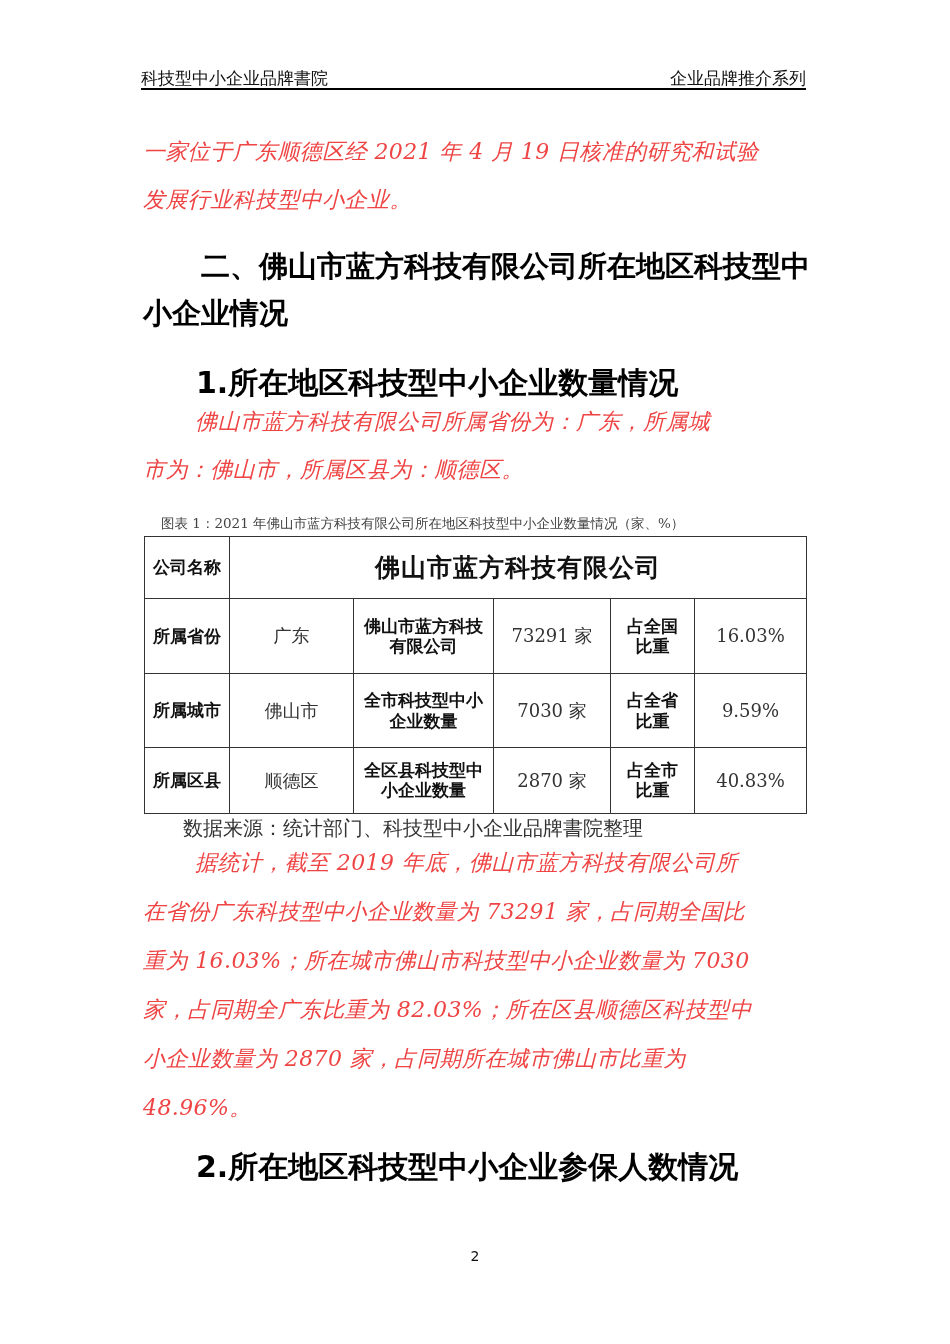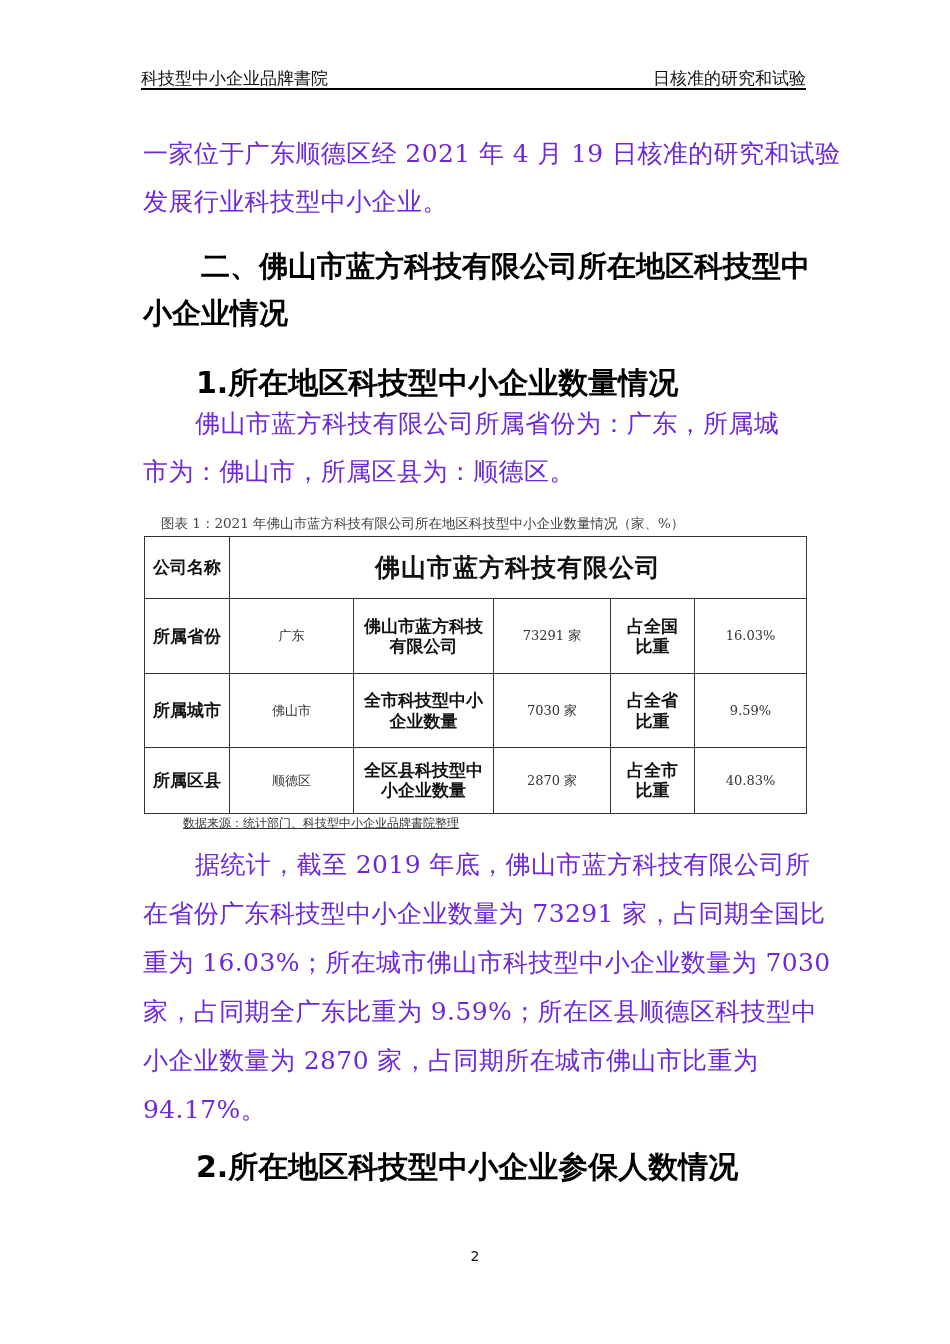--- a/index.html
+++ b/index.html
@@ -4,37 +4,37 @@
 <style>
   html, body { margin: 0; padding: 0; background: #ffffff; }
   body { width: 950px; height: 1344px; position: relative; overflow: hidden;
          font-family: "DejaVu Serif", "Liberation Serif", serif; color: #111; }
   .abs { position: absolute; }
   .header-left, .header-right { top: 67px; font-family: "DejaVu Sans", "Liberation Sans", sans-serif;
          font-size: 17px; color: #111; white-space: nowrap; }
   .header-left { left: 141px; }
   .header-right { right: 144px; }
   .header-rule { left: 141px; top: 88px; width: 665px; height: 2px; background: #000; }
-  .body-line { left: 143px; width: 665px; font-size: 25px; white-space: nowrap; letter-spacing: 0.4px; color: #6d28d9; }
+  .body-line { left: 143px; width: 665px; font-size: 22px; white-space: nowrap; letter-spacing: 0.4px; color: #ef4444; font-style: italic; }
   .h2 { font-family: "DejaVu Sans", "Liberation Sans", sans-serif; font-weight: bold; font-size: 29px; white-space: nowrap; color: #000; }
   .h3 { font-family: "DejaVu Sans", "Liberation Sans", sans-serif; font-weight: bold; font-size: 30px; white-space: nowrap; color: #000; }
   .caption { left: 161px; top: 515px; font-size: 13.5px; color: #444; white-space: nowrap; }
-  .source { left: 183px; top: 815px; font-size: 12px; color: #333; white-space: nowrap; text-decoration: underline; }
+  .source { left: 183px; top: 815px; font-size: 20px; color: #333; white-space: nowrap; }
   table.data { position: absolute; left: 144px; top: 536px; width: 662px; border-collapse: collapse; table-layout: fixed; }
   table.data td { border: 1.4px solid #333; text-align: center; vertical-align: middle; padding: 0; line-height: 1.2; }
   td.lab { font-family: "DejaVu Sans", "Liberation Sans", sans-serif; font-weight: bold; font-size: 17px; color: #111; }
-  td.val { font-size: 13px; color: #333; }
+  td.val { font-size: 18px; color: #333; }
   td.title { font-family: "DejaVu Sans", "Liberation Sans", sans-serif; font-weight: bold; font-size: 25px; color: #111; letter-spacing: 1px; }
   .page-num { left: 0; width: 950px; top: 1248px; text-align: center; font-family: "DejaVu Sans", "Liberation Sans", sans-serif; font-size: 14px; }
 </style>
 </head>
 <body>
 
 <div class="abs header-left">科技型中小企业品牌書院</div>
-<div class="abs header-right">日核准的研究和试验</div>
+<div class="abs header-right">企业品牌推介系列</div>
 <div class="abs header-rule"></div>
 
 <div class="abs body-line" style="top:137px;">一家位于广东顺德区经 2021 年 4 月 19 日核准的研究和试验</div>
 <div class="abs body-line" style="top:185px;">发展行业科技型中小企业。</div>
 
 <div class="abs h2" style="left:201px; top:247px;">二、佛山市蓝方科技有限公司所在地区科技型中</div>
 <div class="abs h2" style="left:143px; top:294px;">小企业情况</div>
 
 <div class="abs h3" style="left:196px; top:363px;">1.所在地区科技型中小企业数量情况</div>
 <div class="abs body-line" style="left:195px; top:407px;">佛山市蓝方科技有限公司所属省份为：广东，所属城</div>
@@ -81,19 +81,19 @@
     <td class="val">40.83%</td>
   </tr>
 </tbody>
   </table>
 
 <div class="abs source">数据来源：统计部门、科技型中小企业品牌書院整理</div>
 
 <div class="abs body-line" style="left:195px; top:848px;">据统计，截至 2019 年底，佛山市蓝方科技有限公司所</div>
 <div class="abs body-line" style="top:897px;">在省份广东科技型中小企业数量为 73291 家，占同期全国比</div>
 <div class="abs body-line" style="top:946px;">重为 16.03%；所在城市佛山市科技型中小企业数量为 7030</div>
-<div class="abs body-line" style="top:995px;">家，占同期全广东比重为 9.59%；所在区县顺德区科技型中</div>
+<div class="abs body-line" style="top:995px;">家，占同期全广东比重为 82.03%；所在区县顺德区科技型中</div>
 <div class="abs body-line" style="top:1044px;">小企业数量为 2870 家，占同期所在城市佛山市比重为</div>
-<div class="abs body-line" style="top:1093px;">94.17%。</div>
+<div class="abs body-line" style="top:1093px;">48.96%。</div>
 
 <div class="abs h3" style="left:196px; top:1147px;">2.所在地区科技型中小企业参保人数情况</div>
 
 <div class="abs page-num">2</div>
 
 </body></html>

